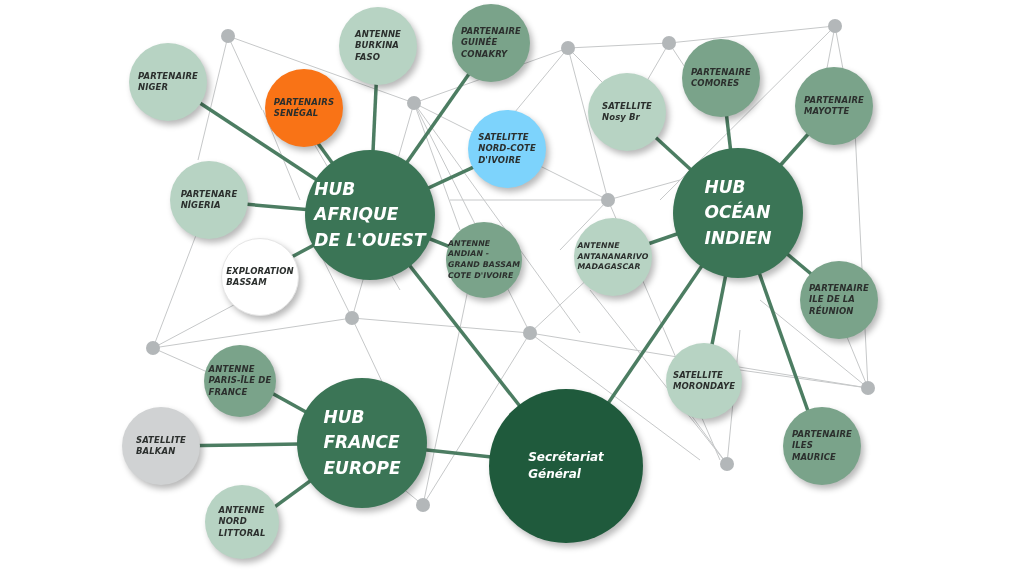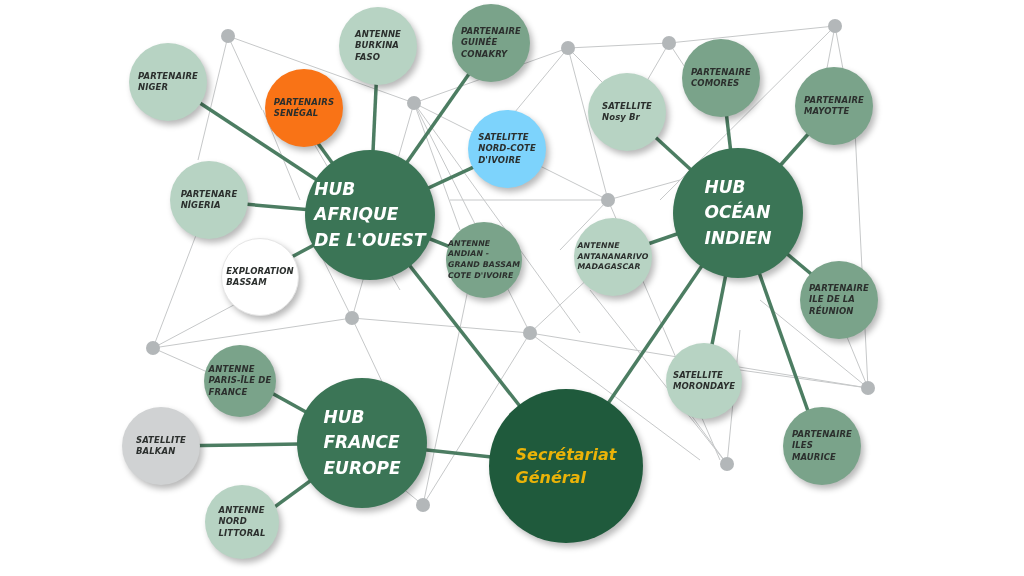--- a/index.html
+++ b/index.html
@@ -2,21 +2,21 @@
 <html><head>
 <meta charset="utf-8">
 <style>
   html, body { margin:0; padding:0; background:#ffffff; }
   body { width:1024px; height:576px; position:relative; overflow:hidden; font-family:"DejaVu Sans", sans-serif; }
   #canvas { position:absolute; left:0; top:0; width:1024px; height:576px; }
   .node { position:absolute; border-radius:50%; display:flex; align-items:center; justify-content:center; text-align:left; box-shadow: 3px 4px 6px rgba(0,0,0,0.28); font-style: italic; }
   .node span { display:block; font-weight:bold; white-space:pre-line; line-height:1.35; }
   .small span { font-size:8.5px; color:#2b2f2d; letter-spacing:0.1px; }
   .hub span { font-size:17px; color:#ffffff; line-height:1.5; }
-  .main span { font-size:16px; color:#eab308; line-height:1.45; }
+  .main span { font-size:12px; color:#ffffff; line-height:1.45; }
 </style>
 </head>
 <body>
 
 <svg id="canvas" width="1024" height="576" viewBox="0 0 1024 576">
 
   <g stroke="#c6c8c9" stroke-width="1" fill="none">
     <line x1="228" y1="36" x2="414" y2="103"></line>
     <line x1="228" y1="36" x2="262" y2="110"></line>
     <line x1="228" y1="36" x2="198" y2="160"></line>

